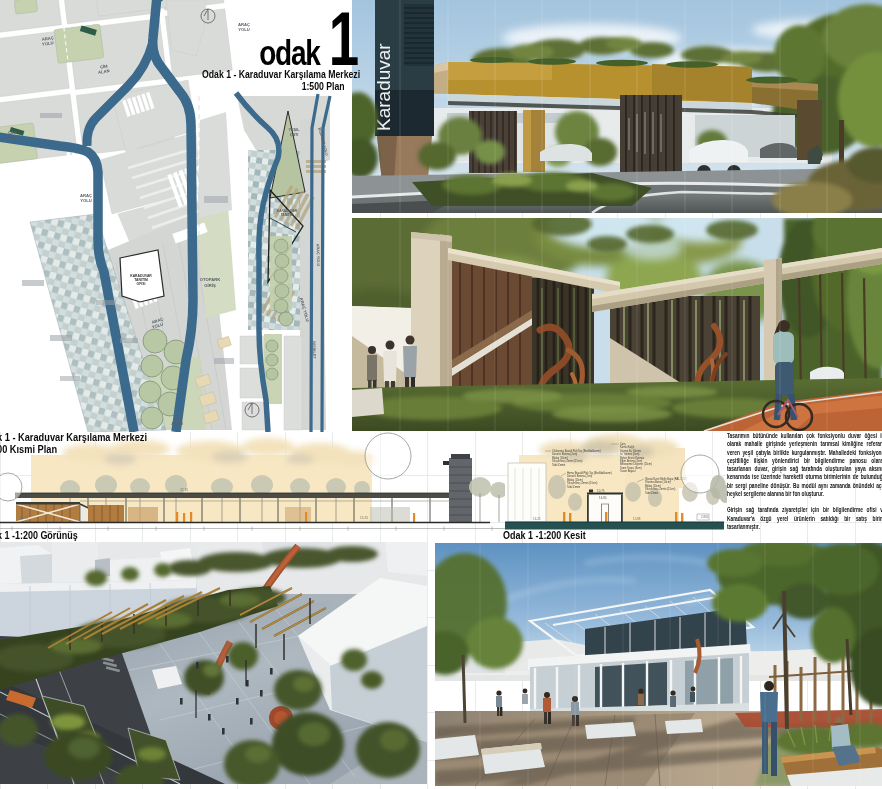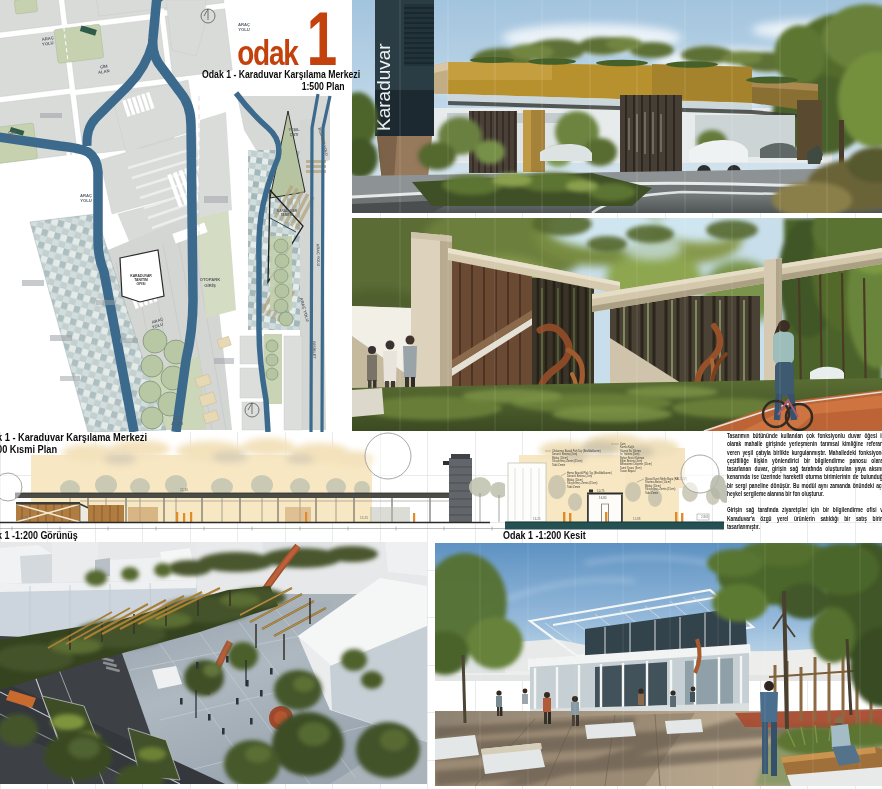--- a/index.html
+++ b/index.html
@@ -266,21 +266,21 @@
  <rect x="50" y="335" width="22" height="6" opacity="0.55"></rect>
           <rect x="96" y="300" width="20" height="5" opacity="0.5"></rect>
  <rect x="204" y="196" width="24" height="7" opacity="0.5"></rect>
           <rect x="214" y="358" width="20" height="6" opacity="0.5"></rect>
  <rect x="120" y="338" width="18" height="5" opacity="0.5"></rect>
           <rect x="60" y="376" width="20" height="5" opacity="0.5"></rect>
 </g>
 </svg>
 </div>
 
-<div class="abs" style="left:246px;top:15px;width:92px;height:58px;color:#c2410c;z-index:5;">
+<div class="abs" style="left:268px;top:15px;width:92px;height:58px;color:#000000;z-index:5;">
  <span style="position:absolute;right:40px;bottom:0px;font-weight:bold;font-size:35px;letter-spacing:-1.5px;transform:scaleX(.80);transform-origin:right bottom;">odak</span>
  <span style="position:absolute;right:1px;bottom:-9px;font-weight:bold;font-size:76px;transform:scaleX(.72);transform-origin:right bottom;">1</span>
 </div>
 
 <div class="cap abs" style="left:202px;top:69px;width:164px;font-size:10px;text-align:right;transform:scaleX(.87);transform-origin:left top;z-index:6;">Odak 1 - Karaduvar Karşılama Merkezi</div>
 <div class="cap abs" style="left:202px;top:81px;width:164px;font-size:10px;text-align:right;transform:scaleX(.87);transform-origin:left top;z-index:6;">1:500 Plan</div>
 
 <div class="abs" id="photo1" style="left:352px;top:0;width:530px;height:213px;"><svg width="530" height="213" viewBox="0 0 530 213" xmlns="http://www.w3.org/2000/svg">
 <defs>
 <linearGradient id="p1sky" x1="0" y1="0" x2="0" y2="1">

